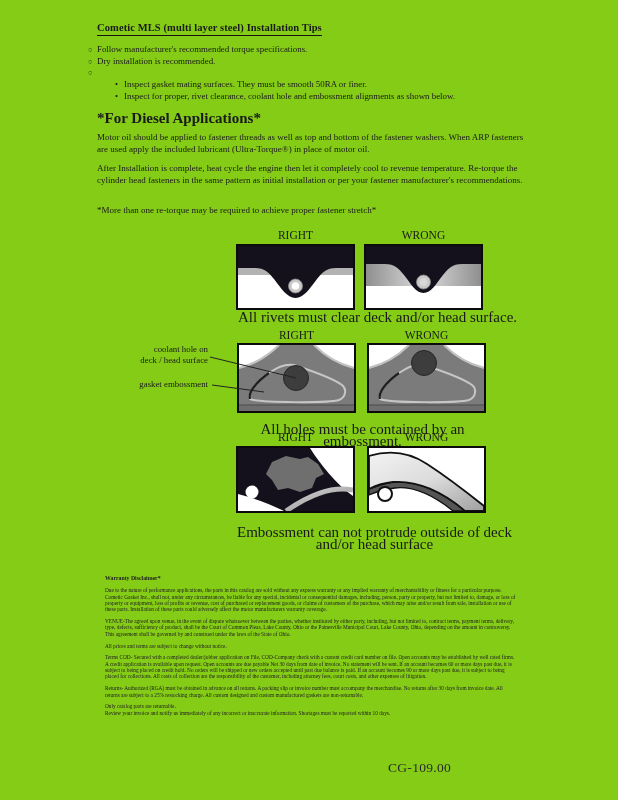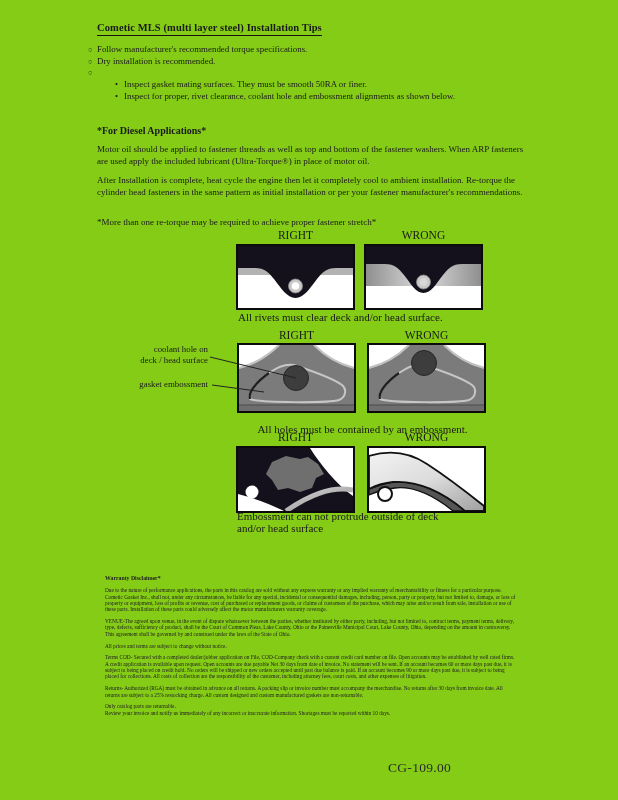--- a/index.html
+++ b/index.html
@@ -12,29 +12,29 @@
     position:absolute;left:97px;top:22px;
     font-size:10.5px;font-weight:bold;letter-spacing:.1px;
     border-bottom:1.3px solid #141414;padding-bottom:1.5px;display:inline-block;
   }
   .tips{position:absolute;left:88px;top:44px;width:455px;font-size:8.9px;line-height:11.7px;}
   .tip-row{display:flex;}
   .tip-row .marker{width:9px;flex:0 0 9px;font-size:7.5px;line-height:11.7px;}
   .tip-row.sub{padding-left:27px;}
   .tip-row.sub .marker{font-size:8.5px;}
   .diesel{position:absolute;left:97px;top:113px;width:435px;font-size:9px;line-height:11.9px;}
-  .diesel h2{font-size:10px;font-weight:bold;margin:12px 0 7px 0;}
+  .diesel h2{font-size:15px;font-weight:bold;margin:0 0 7px 0;}
   .diesel p{margin:0 0 7px 0;}
   .diesel .note{margin-top:18px;}
   
   .diagrams{position:absolute;left:0;top:0;width:529px;height:560px;}
   .dg-label{position:absolute;width:119px;text-align:center;font-size:11.5px;color:#191919;}
   .dg-box{position:absolute;width:119px;border:2px solid #0b0b0b;box-sizing:border-box;background:#fff;}
   .dg-box svg{display:block;width:100%;height:100%;}
-  .dg-caption{position:absolute;font-size:11px;line-height:11.5px;color:#191919;white-space:pre-line;}
+  .dg-caption{position:absolute;font-size:15px;line-height:11.5px;color:#191919;white-space:pre-line;}
   .annot{position:absolute;width:106px;text-align:right;font-size:8.8px;line-height:10.8px;white-space:pre-line;}
   .leaders{position:absolute;left:205px;top:350px;width:95px;height:48px;z-index:5;}
   
   .warranty{position:absolute;left:105px;top:575px;width:412px;font-size:5.3px;line-height:6.3px;color:#222;}
   .warranty h3{font-size:5.8px;margin:0 0 6px 0;}
   .warranty p{margin:0 0 5.6px 0;white-space:pre-line;}
   .part-code{position:absolute;left:388px;top:760px;font-size:13.5px;letter-spacing:.3px;color:#2a2a2a;}
 </style>
 </head>
 <body>
@@ -61,21 +61,21 @@
     </div>
     <div class="tip-row sub">
       <span class="marker">•</span>
       <span>Inspect for proper, rivet clearance, coolant hole and embossment alignments as shown below.</span>
     </div>
   </div>
 
   <div class="diesel">
     <h2>*For Diesel Applications*</h2>
     <p>Motor oil should be applied to fastener threads as well as top and bottom of the fastener washers. When ARP fasteners are used apply the included lubricant (Ultra-Torque®) in place of motor oil.</p>
-    <p>After Installation is complete, heat cycle the engine then let it completely cool to ambient installation. Re-torque the cylinder head fasteners in the same pattern as initial installation or per your fastener manufacturer's recommendations.</p>
+    <p>After Installation is complete, heat cycle the engine then let it completely cool to revenue temperature. Re-torque the cylinder head fasteners in the same pattern as initial installation or per your fastener manufacturer's recommendations.</p>
     <p class="note">*More than one re-torque may be required to achieve proper fastener stretch*</p>
   </div>
 
   <div class="diagrams">
 
     <div class="dg-label" style="left:236px;top:229px;">RIGHT</div>
     <div class="dg-label" style="left:364px;top:229px;">WRONG</div>
 
     <div class="dg-box" style="left:236px;top:244px;height:66px;">
       <svg viewBox="0 0 115 62" preserveAspectRatio="none">
@@ -171,21 +171,21 @@
               <stop offset="0.5" stop-color="#dcdcdc"></stop>
               <stop offset="1" stop-color="#a0a0a0"></stop>
           </linearGradient>
         </defs>
         <rect x="0" y="0" width="115" height="63" fill="#ffffff"></rect>
         <path d="M0,41 C8,38 16,35 24,34 C48,32 74,44 96,63 L84,63 C64,47 44,38 26,40 C16,41 7,44 0,47 Z" fill="#555555" stroke="#111" stroke-width="1.3"></path>
         <path d="M0,8 C20,2 40,4 58,16 C78,29 100,46 115,58 L115,63 L96,63 C74,44 48,32 24,34 C14,35 6,38 0,41 Z" fill="url(#bandGrad)" stroke="#111" stroke-width="1.8"></path>
         <circle cx="16" cy="46" r="7" fill="#ffffff" stroke="#111" stroke-width="2"></circle>
       </svg>
     </div>
-    <div class="dg-caption" style="left:237px;top:511px;">Embossment can not protrude outside of deck
+    <div class="dg-caption" style="left:237px;top:527px;text-align:center;">Embossment can not protrude outside of deck
 and/or head surface</div>
   </div>
 
   <div class="warranty">
     <h3>Warranty Disclaimer*</h3>
     <p>Due to the nature of performance applications, the parts in this catalog are sold without any express warranty or any implied warranty of merchantability or fitness for a particular purpose.  Cometic Gasket Inc., shall not, under any circumstances, be liable for any special, incidental or consequential damages, including, person, party or property, but not limited to, damage, or loss of property or equipment, loss of profits or revenue, cost of purchased or replacement goods, or claims of customers of the purchase, which may arise and/or result from sale, installation or use of these parts.  Installation of these parts could adversely affect the motor manufacturers warranty coverage.</p>
     <p>VENUE-The agreed upon venue, in the event of dispute whatsoever between the parties, whether instituted by either party, including, but not limited to, contract terms, payment terms, delivery, type, defects, sufficiency of product, shall be the Court of Common Pleas, Lake County, Ohio or the Painesville Municipal Court, Lake County, Ohio, depending on the amount in controversy.
 This agreement shall be governed by and construed under the laws of the State of Ohio.</p>
     <p>All prices and terms are subject to change without notice.</p>
     <p>Terms COD- Secured with a completed dealer/jobber application on File, COD-Company check with a current credit card number on file.  Open accounts may be established by well rated firms.  A credit application is available upon request.  Open accounts are due payable Net 30 days from date of invoice.  No statement will be sent.  If an account becomes 60 or more days past due, it is subject to being placed on credit hold.  No orders will be shipped or new orders accepted until past due balance is paid.  If an account becomes 90 or more days past due, it is subject to being placed for collections.  All costs of collection are the responsibility of the customer, including attorney fees, court costs, and other expenses of litigation.</p>

